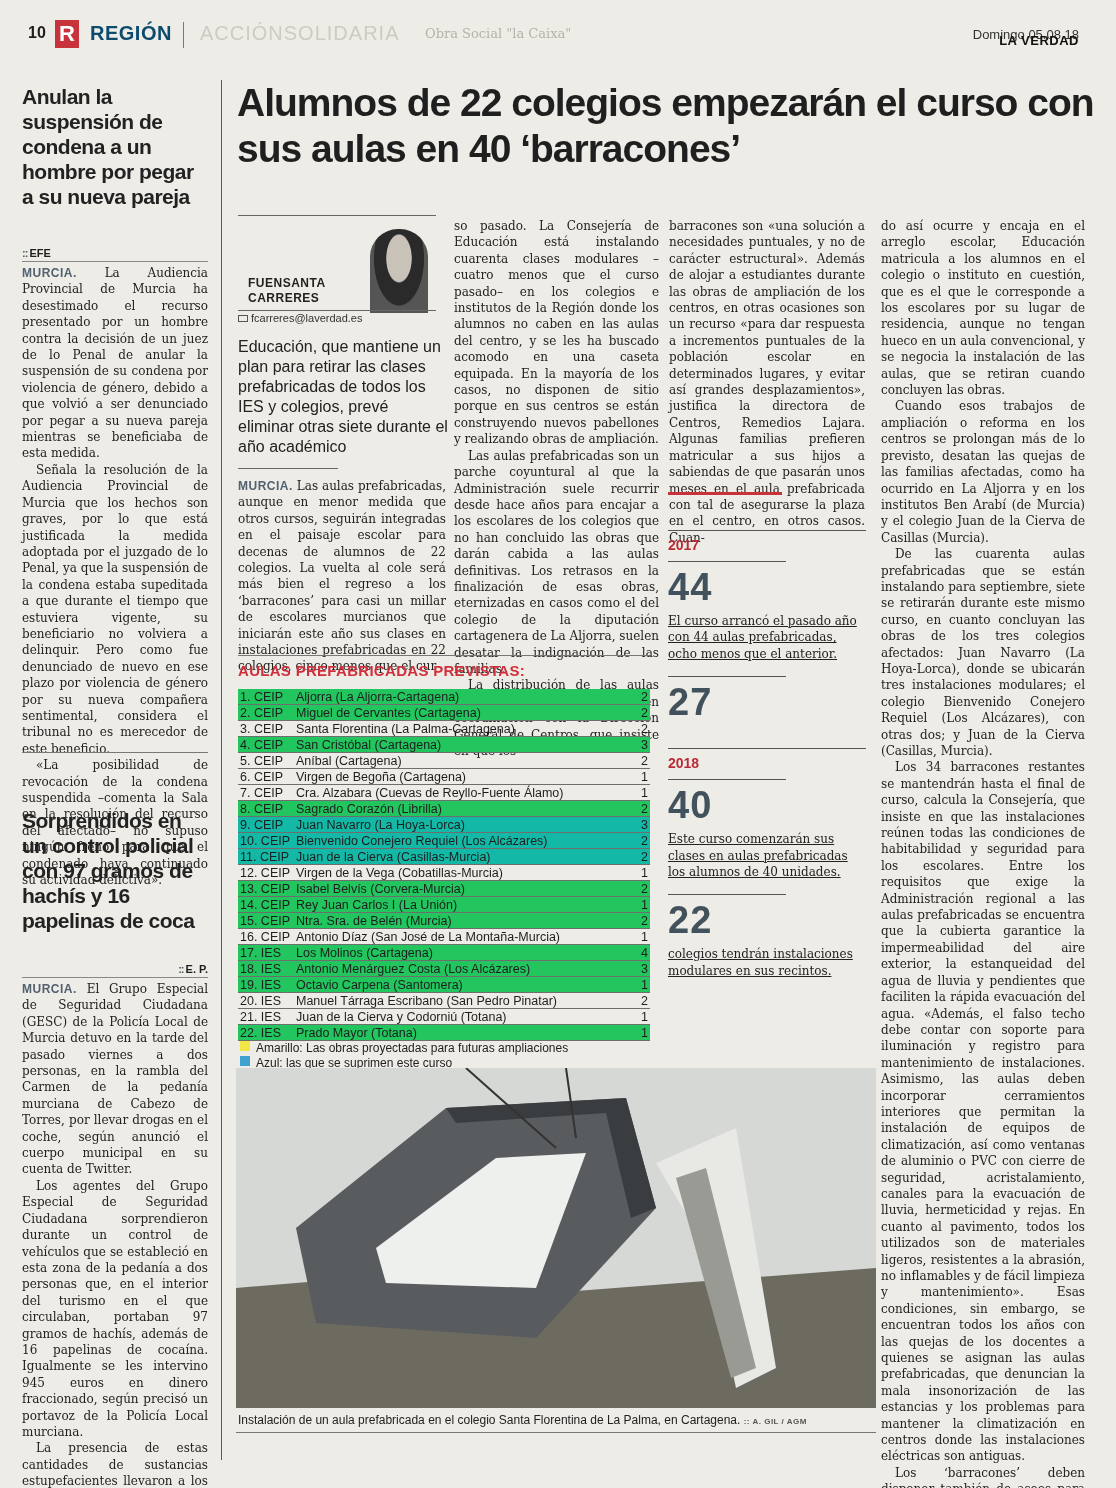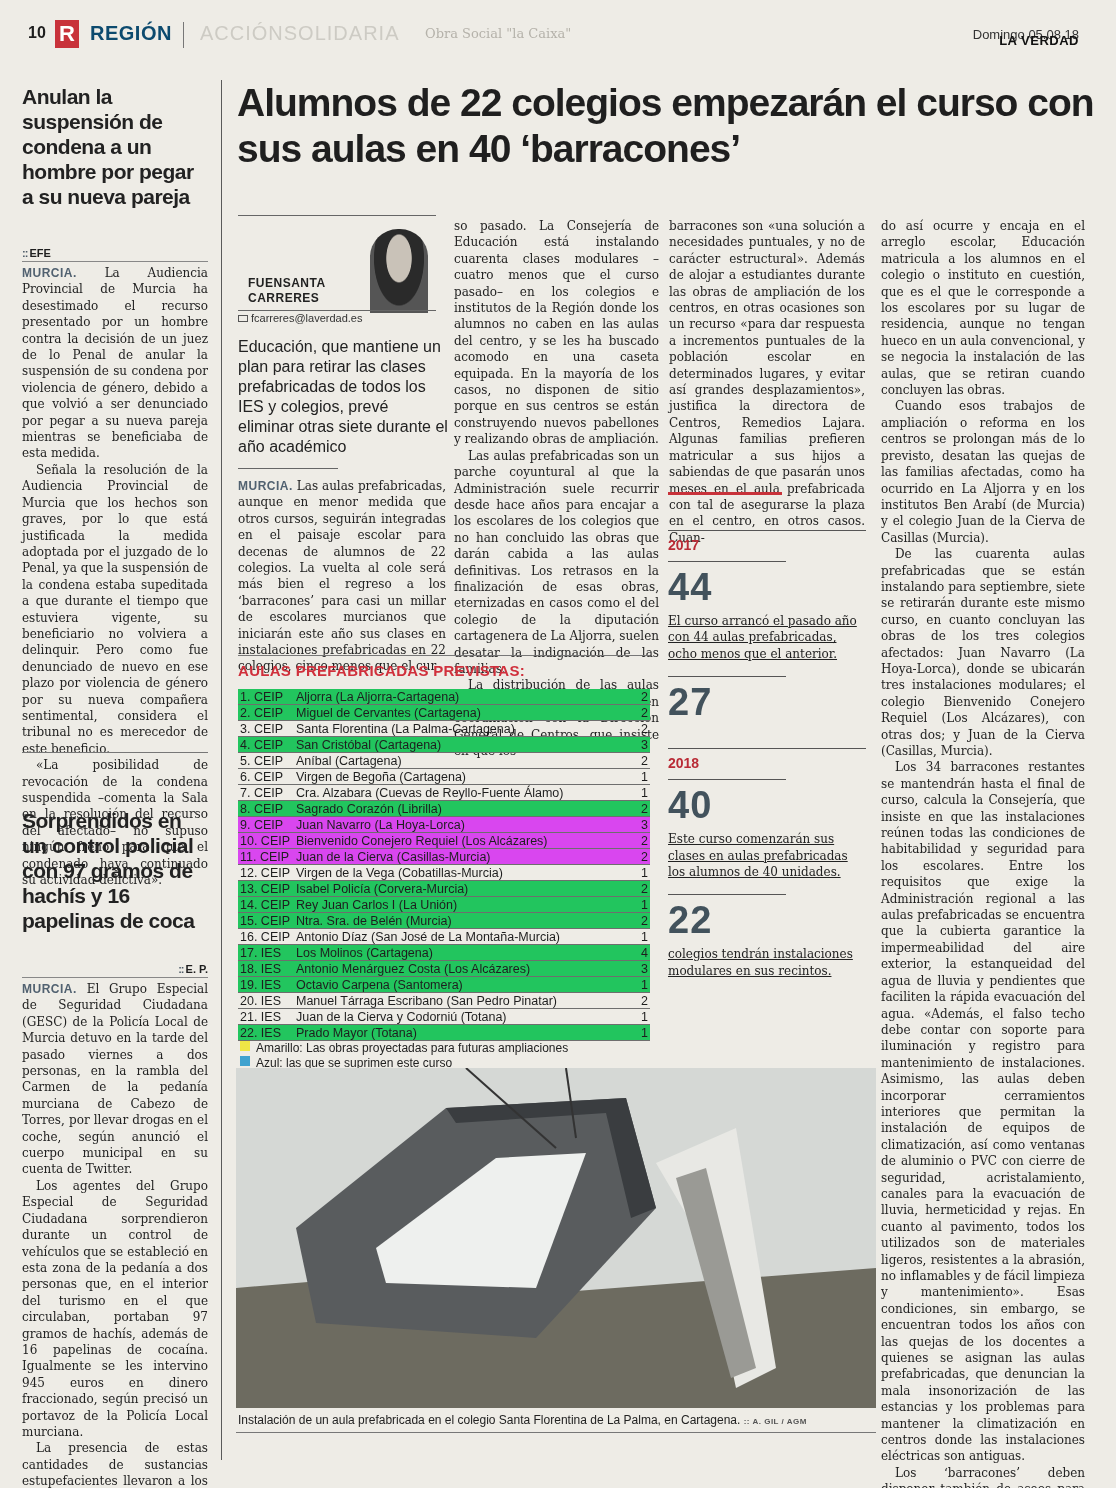--- a/index.html
+++ b/index.html
@@ -51,21 +51,21 @@
   #subhead-rule { position: absolute; left: 238px; top: 468px; width: 100px; height: 1px; background: #666; }
 
   .col { position: absolute; }
 
   
   #table-block { position: absolute; left: 238px; top: 655px; width: 412px; }
   #table-top-rule { height: 1px; background: #777; margin-bottom: 6px; }
   #table-title { font: bold 15px "Liberation Sans", sans-serif; color: #d0303c; margin-bottom: 10px; letter-spacing: 0.3px; }
   .trow { display: flex; height: 16px; font: 12.5px/16px "Liberation Sans", sans-serif; color: #1e1e1e; border-bottom: 1px solid #6e6e6e; }
   .trow.yellow { background: #22c55e; }
-  .trow.blue { background: #d946ef; }
+  .trow.blue { background: #14b8a6; }
   .trow .num { width: 58px; padding-left: 2px; }
   .trow .name { flex: 1; }
   .trow .count { width: 20px; text-align: right; padding-right: 2px; }
   .legend-row { display: flex; align-items: flex-start; font: 12px/15px "Liberation Sans", sans-serif; color: #222; }
   .legend-swatch { width: 10px; height: 10px; margin: 0 6px 0 2px; }
   #table-bottom-rule { height: 1px; background: #777; margin-top: 2px; }
 
   
   #facts { position: absolute; left: 668px; top: 505px; width: 198px; }
   #facts-rule-top { position: absolute; left: 668px; top: 492px; width: 114px; height: 3px; background: #c8323a; }
@@ -222,21 +222,21 @@
         <span class="name">Juan de la Cierva (Casillas-Murcia)</span>
         <span class="count">2</span>
       </div>
       <div class="trow">
         <span class="num">12. CEIP</span>
         <span class="name">Virgen de la Vega (Cobatillas-Murcia)</span>
         <span class="count">1</span>
       </div>
       <div class="trow yellow">
         <span class="num">13. CEIP</span>
-        <span class="name">Isabel Policía (Corvera-Murcia)</span>
+        <span class="name">Isabel Belvís (Corvera-Murcia)</span>
         <span class="count">2</span>
       </div>
       <div class="trow yellow">
         <span class="num">14. CEIP</span>
         <span class="name">Rey Juan Carlos I (La Unión)</span>
         <span class="count">1</span>
       </div>
       <div class="trow yellow">
         <span class="num">15. CEIP</span>
         <span class="name">Ntra. Sra. de Belén (Murcia)</span>

